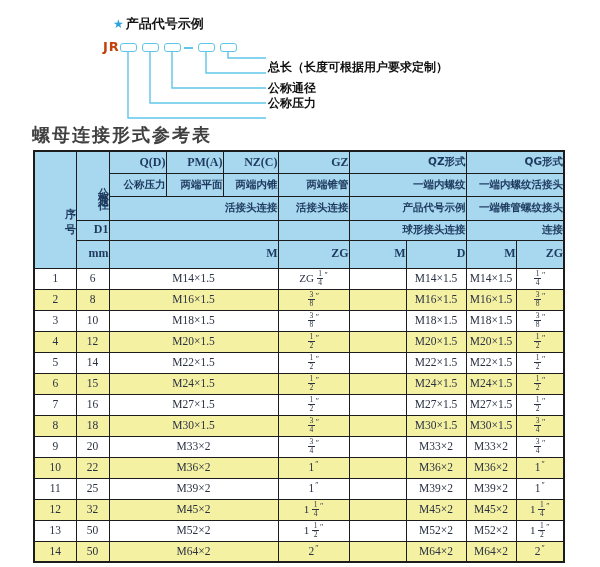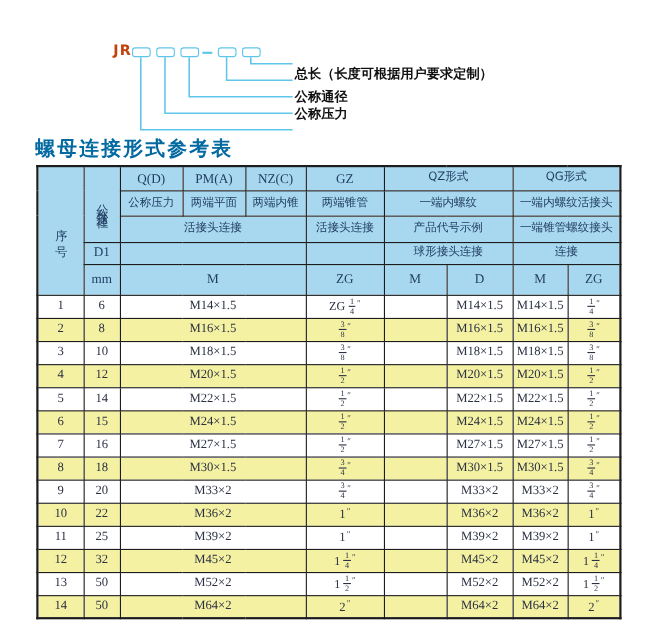--- a/index.html
+++ b/index.html
@@ -24,35 +24,35 @@
   .code-prefix{position:absolute;left:103px;top:39px;font-size:13px;font-weight:bold;color:#c2410c;letter-spacing:1px;}
   .code-box{position:absolute;top:43px;width:17px;height:9px;border:1.6px solid var(--accent-cyan);border-radius:3px;background:#fff;}
   .b1{left:120px}.b2{left:142px}.b3{left:164px}.b4{left:198px}.b5{left:220px}
   .dash{position:absolute;left:184px;top:47px;width:9px;height:2px;background:var(--accent-cyan);}
   .connector-svg{position:absolute;left:0;top:0;width:600px;height:148px;pointer-events:none;}
   .connector-svg polyline{fill:none;stroke:var(--accent-cyan);stroke-width:1.4;}
   .diag-label{position:absolute;left:268px;font-size:12px;font-weight:bold;color:var(--label-text);white-space:pre;line-height:14px;}
   .l1{top:51px}.l2{top:60px}.l3{top:81px}.l4{top:96px}.l5{top:111px}
   
   .table-title{
-    position:absolute;left:32px;top:123px;font-size:18px;font-weight:bold;color:#0369a1;
+    position:absolute;left:32px;top:123px;font-size:18px;font-weight:bold;color:#404040;
     font-family:"Liberation Serif","DejaVu Serif",serif;letter-spacing:2px;
   }
   
   table.ref{
     position:absolute;left:33px;top:150px;width:530px;border-collapse:collapse;table-layout:fixed;
     border:2px solid var(--border-dark);
   }
   table.ref th,table.ref td{
     border:1px solid var(--border-dark);text-align:center;vertical-align:middle;
     padding:0;overflow:hidden;
   }
   table.ref th{
-    background:var(--header-blue);color:var(--header-text);font-weight:normal;
-    font-size:10.5px;line-height:1.1;
+    background:var(--header-blue);color:var(--header-text);font-weight:bold;
+    font-size:10.5px;line-height:1.1;text-align:right;
   }
   table.ref th.lat{font-family:"Liberation Serif","DejaVu Serif",serif;font-size:12px;}
   .hr1{height:22px}.hr2{height:23px}.hr3{height:24px}.hr4{height:20px}.hr5{height:28px}
   tr.datarow{height:21px;background:#ffffff;}
   tr.datarow.alt{background:var(--row-yellow);}
   tr.datarow td{
     font-family:"Liberation Serif","DejaVu Serif",serif;font-size:11.5px;color:var(--data-text);
     line-height:1;
   }
   .vtext{
@@ -66,20 +66,21 @@
   .frac .num{display:block;border-bottom:1px solid currentColor;padding:0 1.5px;}
   .frac .den{display:block;}
   .qt{font-size:8px;vertical-align:4px;margin-left:1px;}
 </style>
 </head>
 <body>
 
 <div class="page">
 
   <div class="diagram">
+    <div class="diag-title"><span class="star">★</span><span>产品代号示例</span></div>
     <div class="code-prefix">JR</div>
     <div class="code-box b1"></div>
     <div class="code-box b2"></div>
     <div class="code-box b3"></div>
     <div class="dash"></div>
     <div class="code-box b4"></div>
     <div class="code-box b5"></div>
     <svg class="connector-svg" viewBox="0 0 600 148">
       <polyline points="228,52 228,58 266,58"></polyline>
       <polyline points="206,52 206,73 266,73"></polyline>

